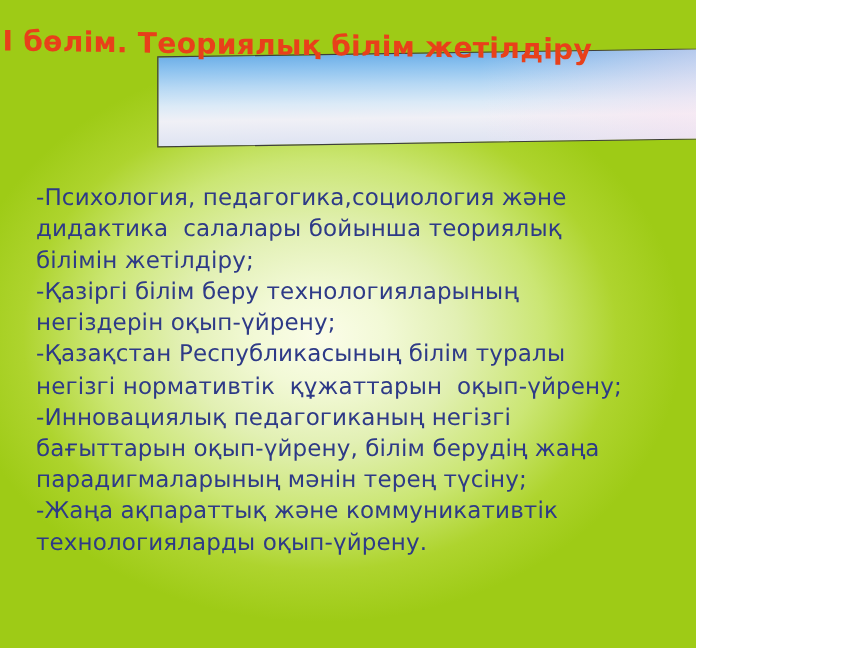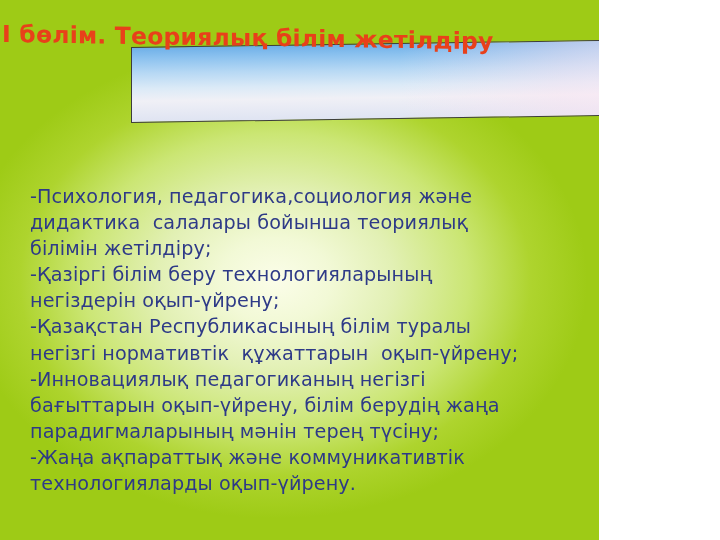--- a/index.html
+++ b/index.html
@@ -21,21 +21,20 @@
     overflow: hidden;
     background-color: #9ECB16;
     background-image:
       radial-gradient(ellipse 52% 44% at 46% 52%,
         #fbfde9 0%,
         #f2f9d6 18%,
         #e2f0b4 38%,
         #cbe674 62%,
         #aed42e 82%,
         #9ecb16 100%);
-    padding-left: 19px;
   }
 
   
   #title-banner {
     position: absolute;
     left: 131px;
     top: 43px;
     width: 536px;
     height: 76px;
     transform: skewY(-0.85deg);
@@ -90,21 +89,20 @@
     position: absolute;
     left: 30px;
     top: 152px;
     width: 660px;
     color: #2E3A87;
     font-family: "DejaVu Sans", sans-serif;
     font-size: 19.2px;
     line-height: 26.1px;
     letter-spacing: 0.1px;
     white-space: pre-wrap;
-    margin-top: 32px;
   }
   .body-line {
     display: block;
     white-space: pre;
   }
 </style>
 </head>
 <body>
 
 <div id="slide">

